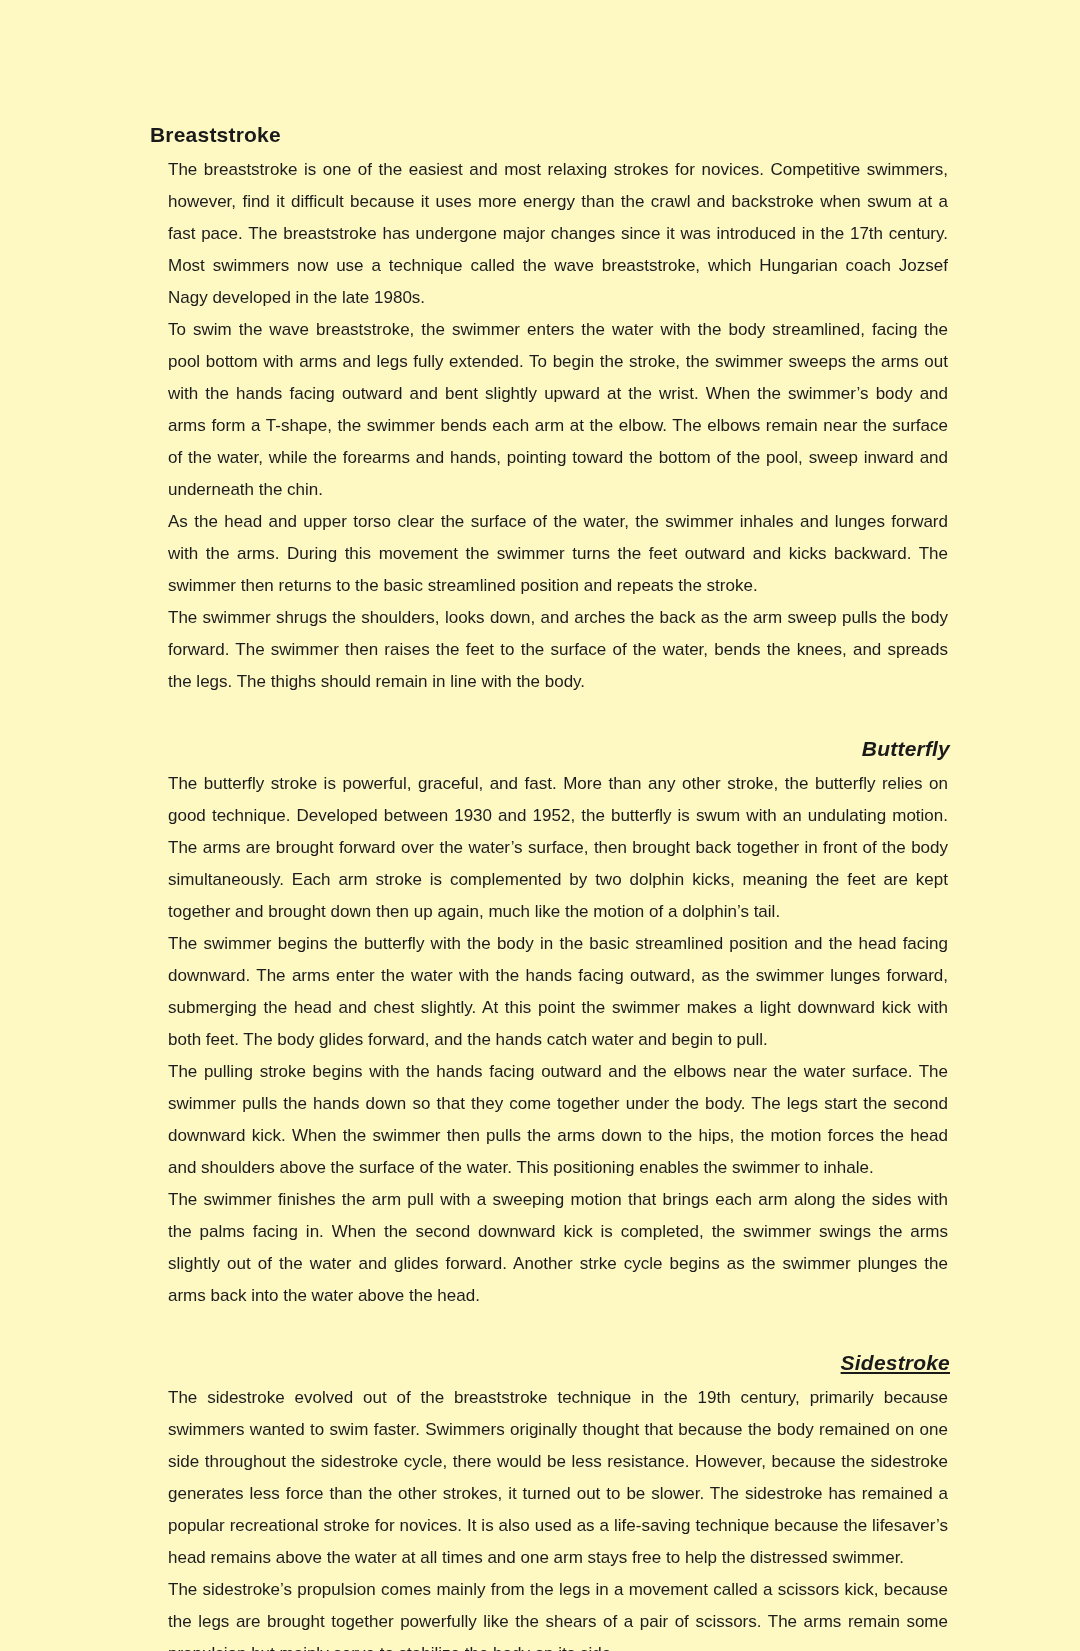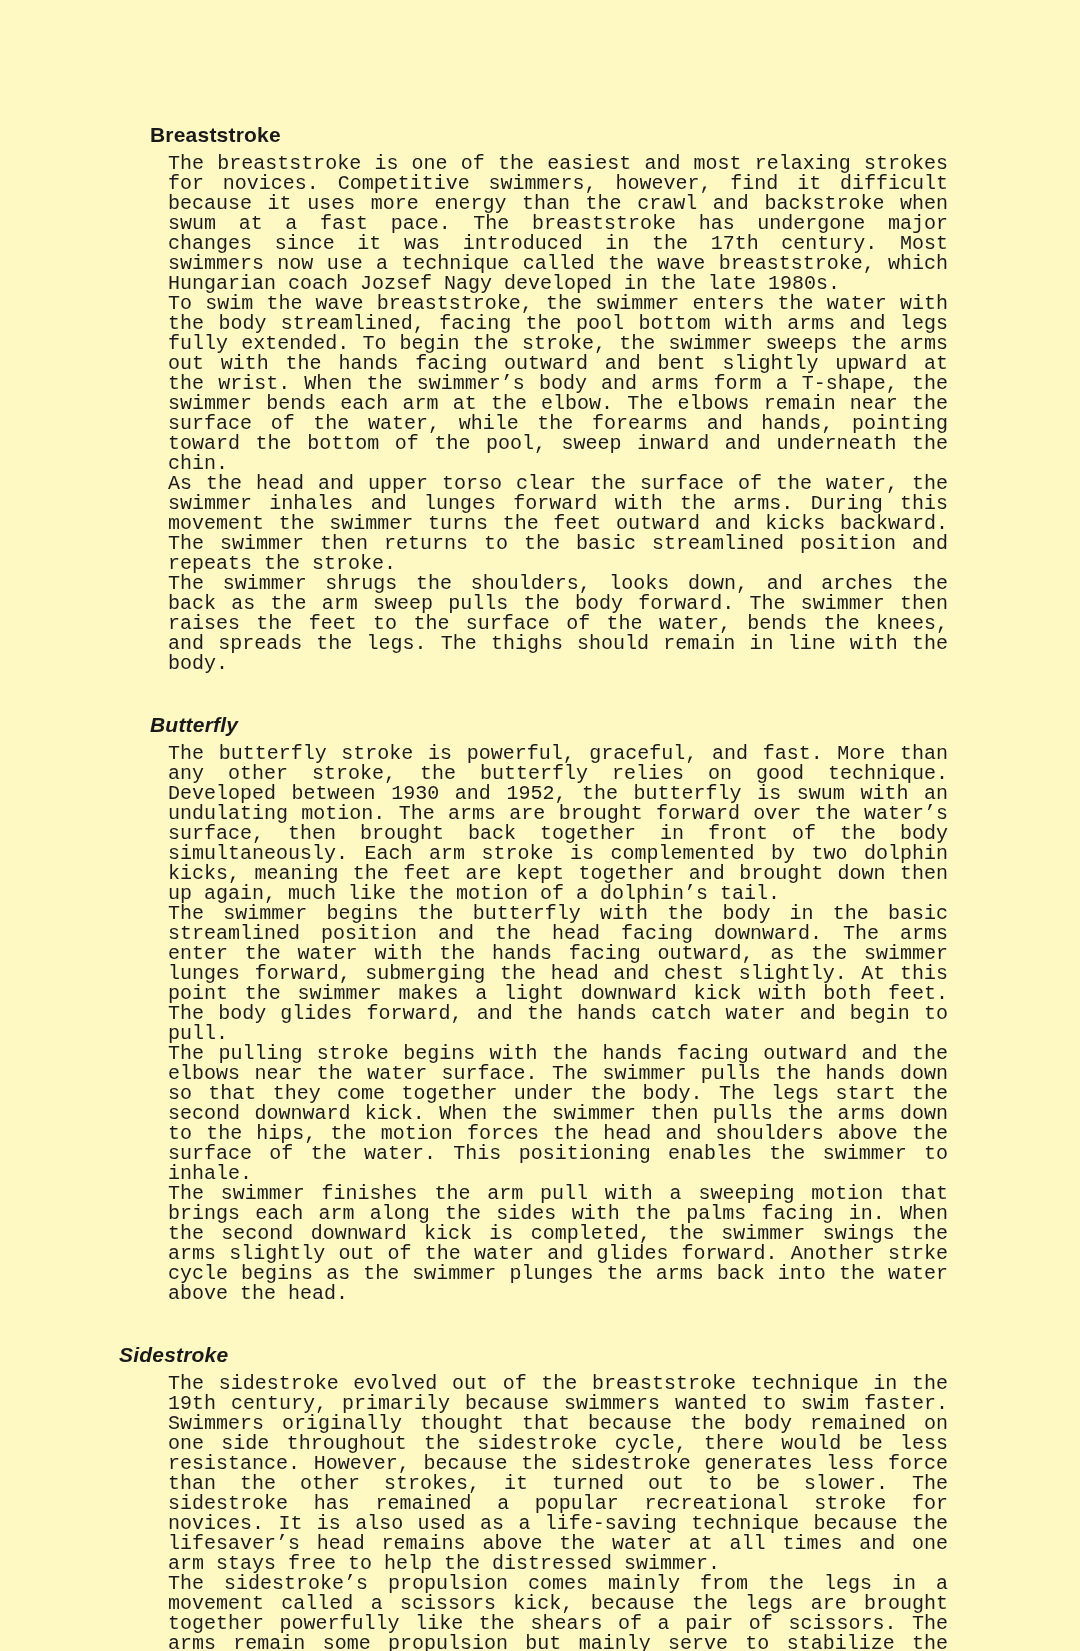--- a/index.html
+++ b/index.html
@@ -28,32 +28,31 @@
   .doc-section { margin: 0; }
   .doc-section + .doc-section { margin-top: 37px; }
   h2.heading {
     margin: 0 0 5px 0;
     font-size: 21px;
     line-height: 28px;
     font-weight: bold;
     color: #1a1a1a;
     letter-spacing: 0.2px;
   }
-  h2.heading.italic { font-style: italic; }
-  h2.heading.outdent { margin-left: -31px; }
+  h2.heading.italic { font-style: italic; text-align: right; }
+  h2.heading.outdent { margin-left: -31px; text-decoration: underline; }
   p.para {
     margin: 0;
     width: 780px;
     margin-left: 18px;
-    font-size: 20px;
-    line-height: 20px;
+    font-size: 17px;
+    line-height: 32px;
     color: #1c1c1c;
     text-align: justify;
     text-align-last: left;
-    font-family: Liberation Mono, monospace;
   }
 </style>
 </head>
 <body>
 
 <div class="page">
   <div class="content" id="content">
       <section class="doc-section">
         <h2 class="heading">Breaststroke</h2>
         <p class="para">The breaststroke is one of the easiest and most relaxing strokes for novices. Competitive swimmers, however, find it difficult because it uses more energy than the crawl and backstroke when swum at a fast pace. The breaststroke has undergone major changes since it was introduced in the 17th century. Most swimmers now use a technique called the wave breaststroke, which Hungarian coach Jozsef Nagy developed in the late 1980s.</p>

